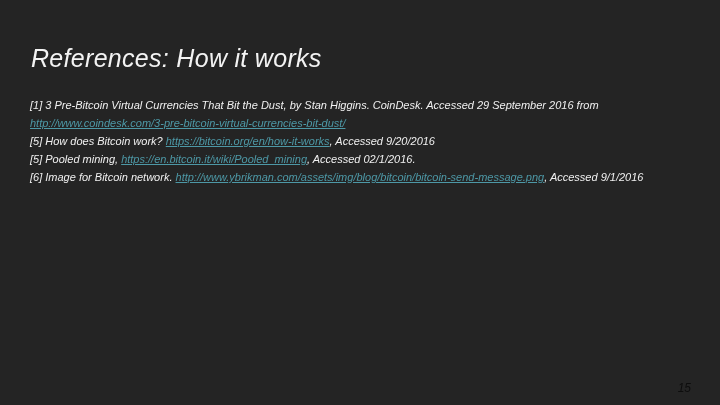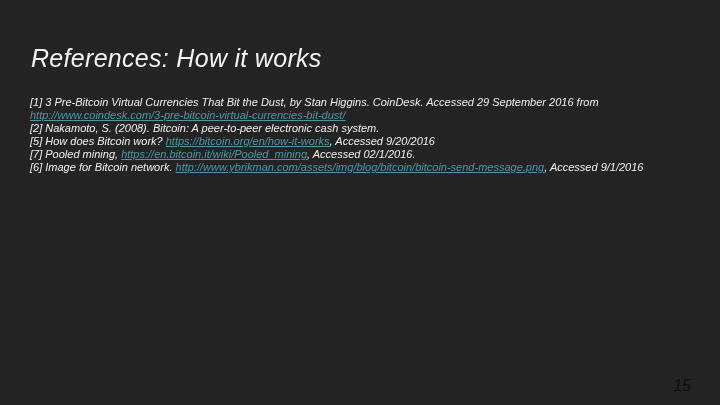--- a/index.html
+++ b/index.html
@@ -32,48 +32,47 @@
     color: #f3f3f3;
     letter-spacing: 0.3px;
     white-space: nowrap;
   }
   .refs {
     position: absolute;
     left: 30px;
     top: 96px;
     width: 664px;
     font-size: 11px;
-    line-height: 13px;
+    line-height: 18px;
     color: var(--text);
   }
   .refs p {
     margin: 0;
     padding: 0;
   }
   .refs a {
     color: var(--link);
     text-decoration: underline;
     cursor: pointer;
   }
   .page-number {
     position: absolute;
     right: 29px;
     bottom: 10px;
-    font-size: 16px;
+    font-size: 12px;
     color: var(--pagenum);
   }
 </style>
 </head>
 <body>
 
 <div class="slide">
   <div class="slide-title">References: How it works</div>
 
   <div class="refs">
       <p><span>[1] 3 Pre-Bitcoin Virtual Currencies That Bit the Dust, by Stan Higgins. CoinDesk. Accessed 29 September 2016 from </span><a href="#">http://www.coindesk.com/3-pre-bitcoin-virtual-currencies-bit-dust/</a></p>
-      <p><span>[2] Nakamoto, S. (2008). Bitcoin: A peer-to-peer electronic cash system.</span></p>
       <p><span>[5] How does Bitcoin work? </span><a href="#">https://bitcoin.org/en/how-it-works</a><span>, Accessed 9/20/2016</span></p>
-      <p><span>[7] Pooled mining, </span><a href="#">https://en.bitcoin.it/wiki/Pooled_mining</a><span>, Accessed 02/1/2016.</span></p>
+      <p><span>[5] Pooled mining, </span><a href="#">https://en.bitcoin.it/wiki/Pooled_mining</a><span>, Accessed 02/1/2016.</span></p>
       <p><span>[6] Image for Bitcoin network. </span><a href="#">http://www.ybrikman.com/assets/img/blog/bitcoin/bitcoin-send-message.png</a><span>, Accessed 9/1/2016</span></p>
     </div>
 
   <div class="page-number">15</div>
 </div>
 
 </body></html>

